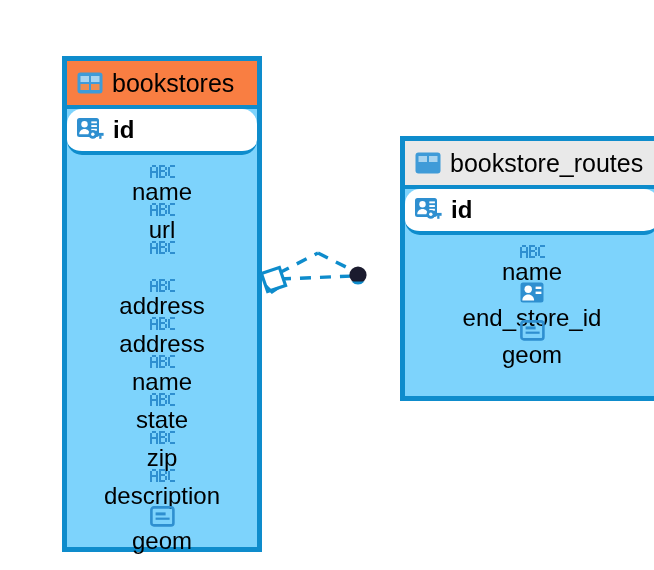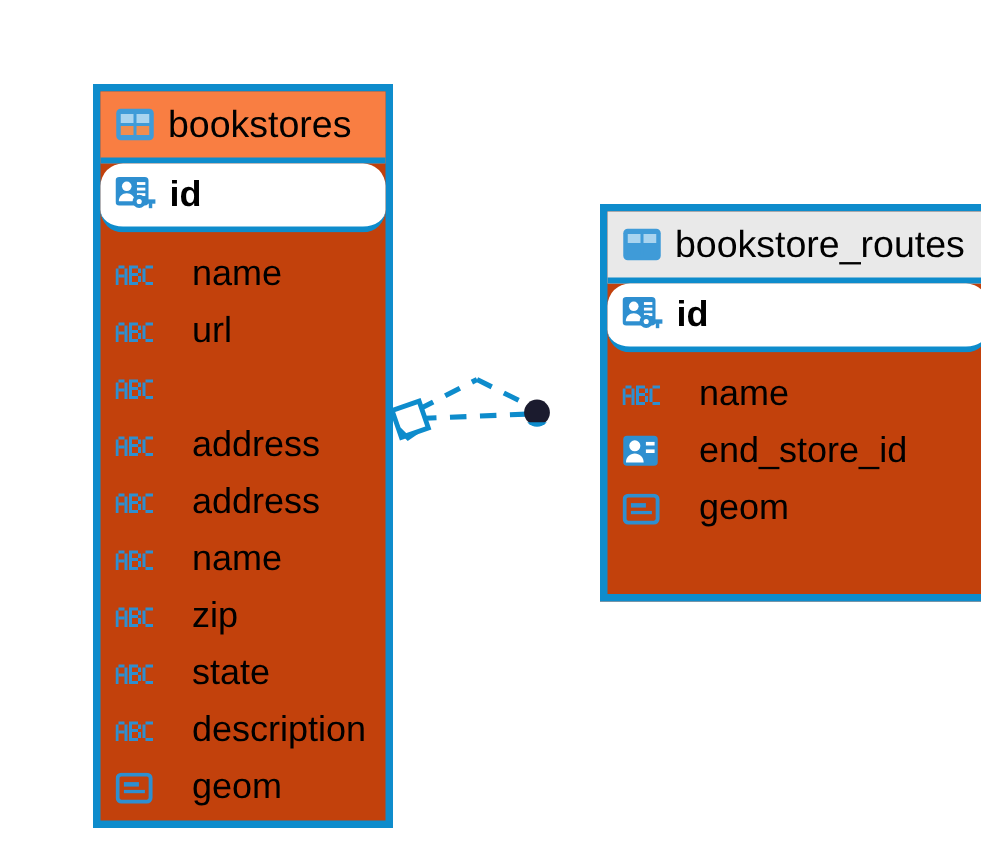--- a/index.html
+++ b/index.html
@@ -12,21 +12,21 @@
     height: 570px;
     position: relative;
     overflow: hidden;
     font-family: "Liberation Sans", sans-serif;
   }
 
   
   .entity {
     position: absolute;
     box-sizing: border-box;
-    background: #c2410c;
+    background: #7dd3fc;
     border: 5px solid #0e8ccc;
   }
   .entity-header {
     box-sizing: border-box;
     height: 48px;
     display: flex;
     align-items: center;
     gap: 9px;
     padding: 0 10px;
     border-bottom: 4px solid #0e8ccc;
@@ -58,21 +58,22 @@
     line-height: 1;
   }
 
   .fields {
     padding: 9px 10px 9px 10px;
   }
   .field-row {
     height: 38px;
     display: flex;
     align-items: center;
-    gap: 26px;
+    gap: 2px;
+    flex-direction: column;
   }
   .field-label {
     font-size: 24px;
     color: #000000;
     line-height: 1;
     white-space: nowrap;
   }
 
   
   .icon {
@@ -282,44 +283,44 @@
             <rect x="15" y="3" width="2" height="3"></rect>
               <rect x="11" y="6" width="4" height="2"></rect>
             <rect x="15" y="8" width="2" height="4"></rect>
               <rect x="11" y="12" width="4" height="2"></rect>
             <rect x="18" y="3" width="2" height="9"></rect>
               <rect x="20" y="1" width="5" height="2"></rect>
             <rect x="20" y="12" width="5" height="2"></rect>
           </g>
         </svg>
       </span>
+      <span class="field-label">state</span>
+    </div>
+
+    <div class="field-row">
+      <span class="icon">
+        <svg width="25" height="14" viewBox="0 0 25 14">
+          <g fill="#2e8fd0">
+            <rect x="0" y="3" width="2" height="11"></rect>
+              <rect x="6" y="3" width="2" height="11"></rect>
+            <rect x="2" y="1" width="4" height="2"></rect>
+              <rect x="2" y="7" width="4" height="2"></rect>
+            <rect x="9" y="1" width="2" height="13"></rect>
+              <rect x="11" y="1" width="4" height="2"></rect>
+            <rect x="15" y="3" width="2" height="3"></rect>
+              <rect x="11" y="6" width="4" height="2"></rect>
+            <rect x="15" y="8" width="2" height="4"></rect>
+              <rect x="11" y="12" width="4" height="2"></rect>
+            <rect x="18" y="3" width="2" height="9"></rect>
+              <rect x="20" y="1" width="5" height="2"></rect>
+            <rect x="20" y="12" width="5" height="2"></rect>
+          </g>
+        </svg>
+      </span>
       <span class="field-label">zip</span>
-    </div>
-
-    <div class="field-row">
-      <span class="icon">
-        <svg width="25" height="14" viewBox="0 0 25 14">
-          <g fill="#2e8fd0">
-            <rect x="0" y="3" width="2" height="11"></rect>
-              <rect x="6" y="3" width="2" height="11"></rect>
-            <rect x="2" y="1" width="4" height="2"></rect>
-              <rect x="2" y="7" width="4" height="2"></rect>
-            <rect x="9" y="1" width="2" height="13"></rect>
-              <rect x="11" y="1" width="4" height="2"></rect>
-            <rect x="15" y="3" width="2" height="3"></rect>
-              <rect x="11" y="6" width="4" height="2"></rect>
-            <rect x="15" y="8" width="2" height="4"></rect>
-              <rect x="11" y="12" width="4" height="2"></rect>
-            <rect x="18" y="3" width="2" height="9"></rect>
-              <rect x="20" y="1" width="5" height="2"></rect>
-            <rect x="20" y="12" width="5" height="2"></rect>
-          </g>
-        </svg>
-      </span>
-      <span class="field-label">state</span>
     </div>
 
     <div class="field-row">
       <span class="icon">
         <svg width="25" height="14" viewBox="0 0 25 14">
           <g fill="#2e8fd0">
             <rect x="0" y="3" width="2" height="11"></rect>
               <rect x="6" y="3" width="2" height="11"></rect>
             <rect x="2" y="1" width="4" height="2"></rect>
               <rect x="2" y="7" width="4" height="2"></rect>

